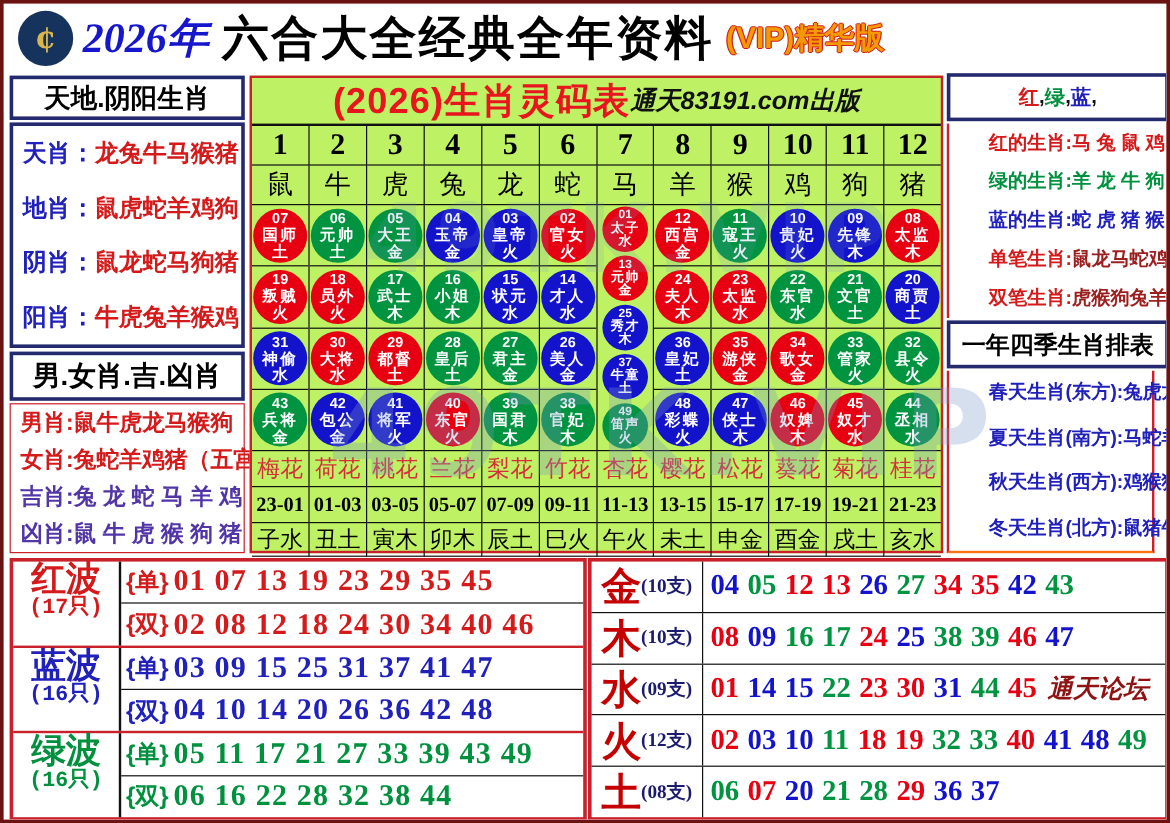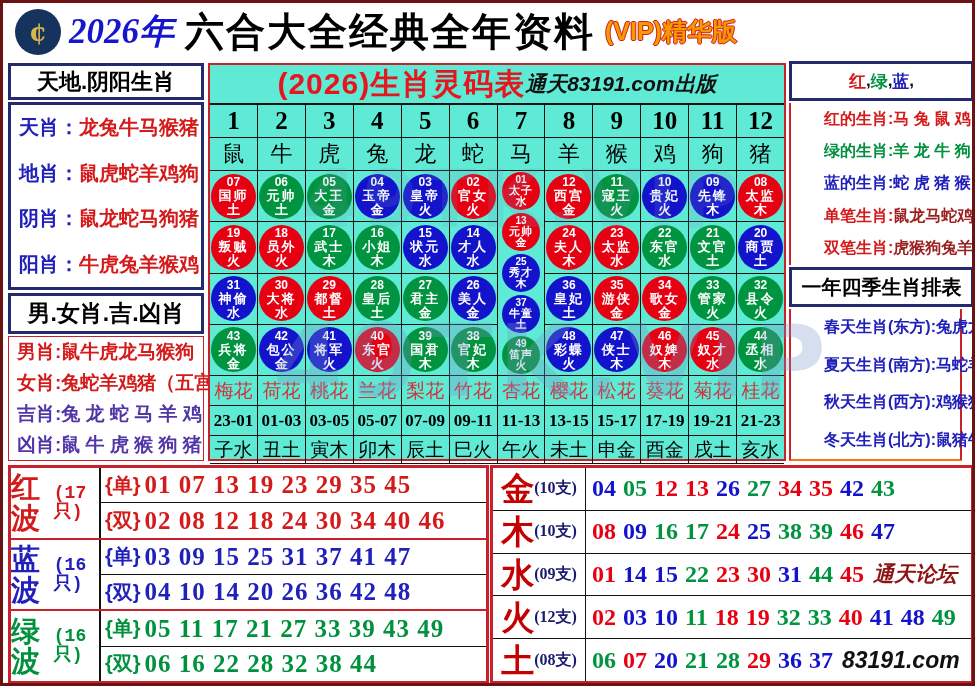--- a/index.html
+++ b/index.html
@@ -19,21 +19,21 @@
        text-shadow:1px 0 0 #d02020,-1px 0 0 #d02020,0 1px 0 #d02020,0 -1px 0 #d02020;}
   
   .lbox{border:3px solid #232a6e;background:#fff;}
   .lhead{display:flex;align-items:center;justify-content:center;font-weight:900;color:#000;}
   .lrow{display:flex;align-items:center;padding-left:8px;}
   .llab{font-weight:900;white-space:nowrap;}
   .lval{font-weight:900;white-space:nowrap;}
   .c-blue{color:#2020bb;} .c-red{color:#d41a1a;} .c-purple{color:#5236a8;}
   .c-green{color:#00913e;} .c-maroon{color:#9c1f1f;} .c-black{color:#111;}
   
-  .cgrid{border:2px solid #c9202a;background:#5eead4;}
+  .cgrid{border:2px solid #c9202a;background:#bef264;}
   .ctitle{height:38px;display:flex;align-items:center;justify-content:center;border-bottom:2px solid #111;white-space:nowrap;}
   .ctitle .t1{color:#e8141e;font-size:30px;font-weight:900;letter-spacing:1px;}
   .ctitle .t2{color:#111;font-size:21px;font-weight:900;font-style:italic;letter-spacing:0px;}
   .crow{display:flex;}
   .ccell{flex:1 1 0;display:flex;align-items:center;justify-content:center;border-right:1px solid #111;
          border-bottom:1px solid #111;overflow:hidden;white-space:nowrap;}
   .ccell:last-child{border-right:none;}
   .numfont{font-family:"Liberation Serif","DejaVu Serif",serif;font-weight:bold;}
   .ballarea{display:flex;height:204px;border-bottom:1px solid #111;}
   .bcol{flex:1 1 0;display:flex;flex-direction:column;border-right:1px solid #111;}
@@ -47,21 +47,21 @@
   .ball.sz38{width:38px;height:38px;}
   .sz45 .bn{font-size:12px;} .sz45 .bt{font-size:13px;margin-top:1px;letter-spacing:2px;} .sz45 .be{font-size:13px;margin-top:1px;}
   .sz38 .bn{font-size:10px;} .sz38 .bt{font-size:11px;margin-top:0;letter-spacing:1px;} .sz38 .be{font-size:11px;margin-top:0;}
   .bg-red{background:#e60012;} .bg-blue{background:#1313cc;} .bg-green{background:#009440;}
   .rbox{border:3px solid #232a6e;background:#fff;}
   .rrow{display:flex;align-items:center;padding-left:5px;white-space:nowrap;margin-left:28px;}
   
   .btable{border:3px solid #c9202a;background:#fff;}
   .wgroup{display:flex;border-bottom:2px solid #c9202a;}
   .wgroup:last-child{border-bottom:none;}
-  .wlab{width:88px;border-right:2px solid #111;display:flex;flex-direction:row;align-items:center;justify-content:flex-start;}
+  .wlab{width:88px;border-right:2px solid #111;display:flex;flex-direction:column;align-items:center;justify-content:flex-start;}
   .wname{font-size:29px;font-weight:900;line-height:1.05;}
   .wcount{font-size:18px;font-weight:bold;line-height:1.05;font-family:Liberation Mono, monospace;}
   .wrows{flex:1;display:flex;flex-direction:column;}
   .wrow{flex:1;display:flex;align-items:center;border-bottom:1px solid #111;padding-left:4px;white-space:nowrap;}
   .wrow:last-child{border-bottom:none;}
   .wpre{font-size:20px;font-weight:900;margin-right:4px;}
   .wnums{font-size:25px;font-weight:bold;font-family:"Liberation Serif","DejaVu Serif",serif;letter-spacing:1px;}
   .erow{display:flex;align-items:stretch;border-bottom:1px solid #111;}
   .erow:last-child{border-bottom:none;}
   .elab{width:92px;display:flex;align-items:center;justify-content:center;border-right:1px solid #111;white-space:nowrap;}
@@ -757,18 +757,17 @@
         </div>
         <div class="enums">
           <span class="enum" style="color: rgb(0, 148, 64);">06</span>
           <span class="enum" style="color: rgb(230, 0, 18);">07</span>
           <span class="enum" style="color: rgb(19, 19, 204);">20</span>
           <span class="enum" style="color: rgb(0, 148, 64);">21</span>
           <span class="enum" style="color: rgb(0, 148, 64);">28</span>
           <span class="enum" style="color: rgb(230, 0, 18);">29</span>
           <span class="enum" style="color: rgb(19, 19, 204);">36</span>
           <span class="enum" style="color: rgb(19, 19, 204);">37</span>
-          <span class="esuf-black">83191.com</span>
         </div>
       </div>
     </div>
 
 </div>
 
 </body></html>

